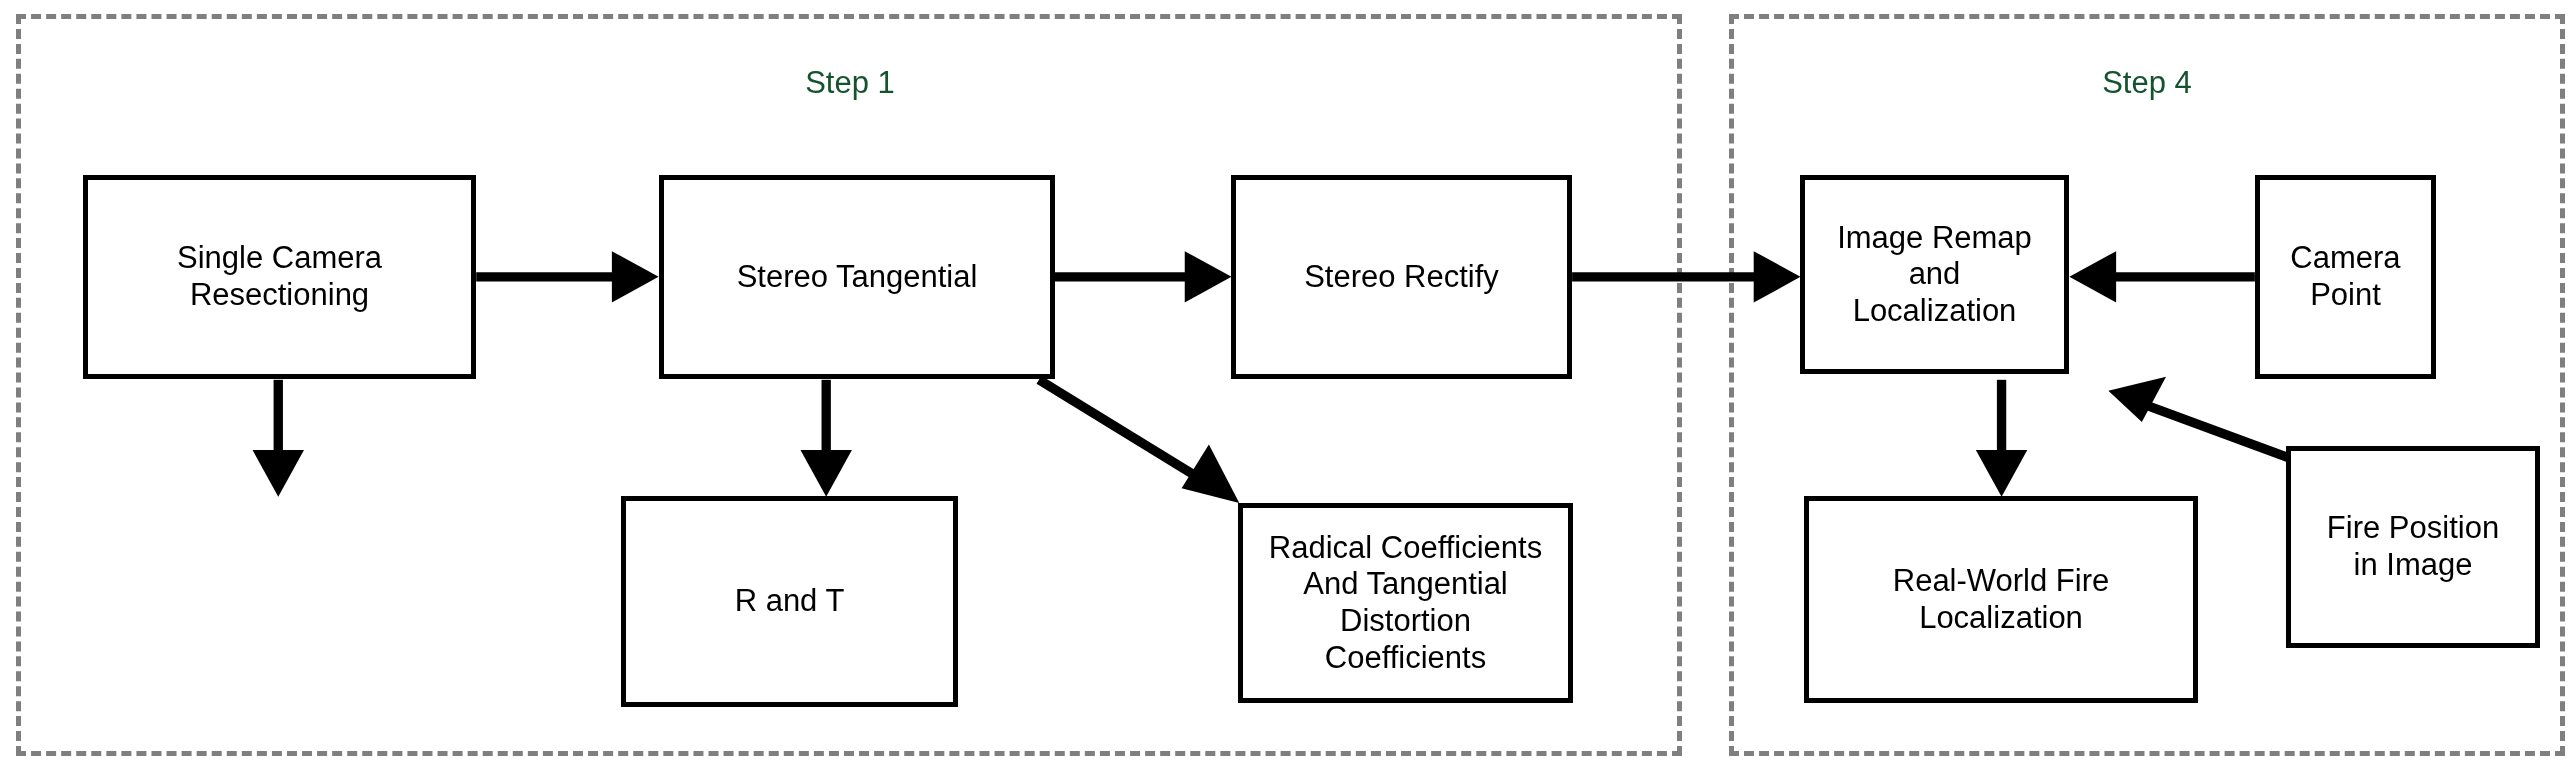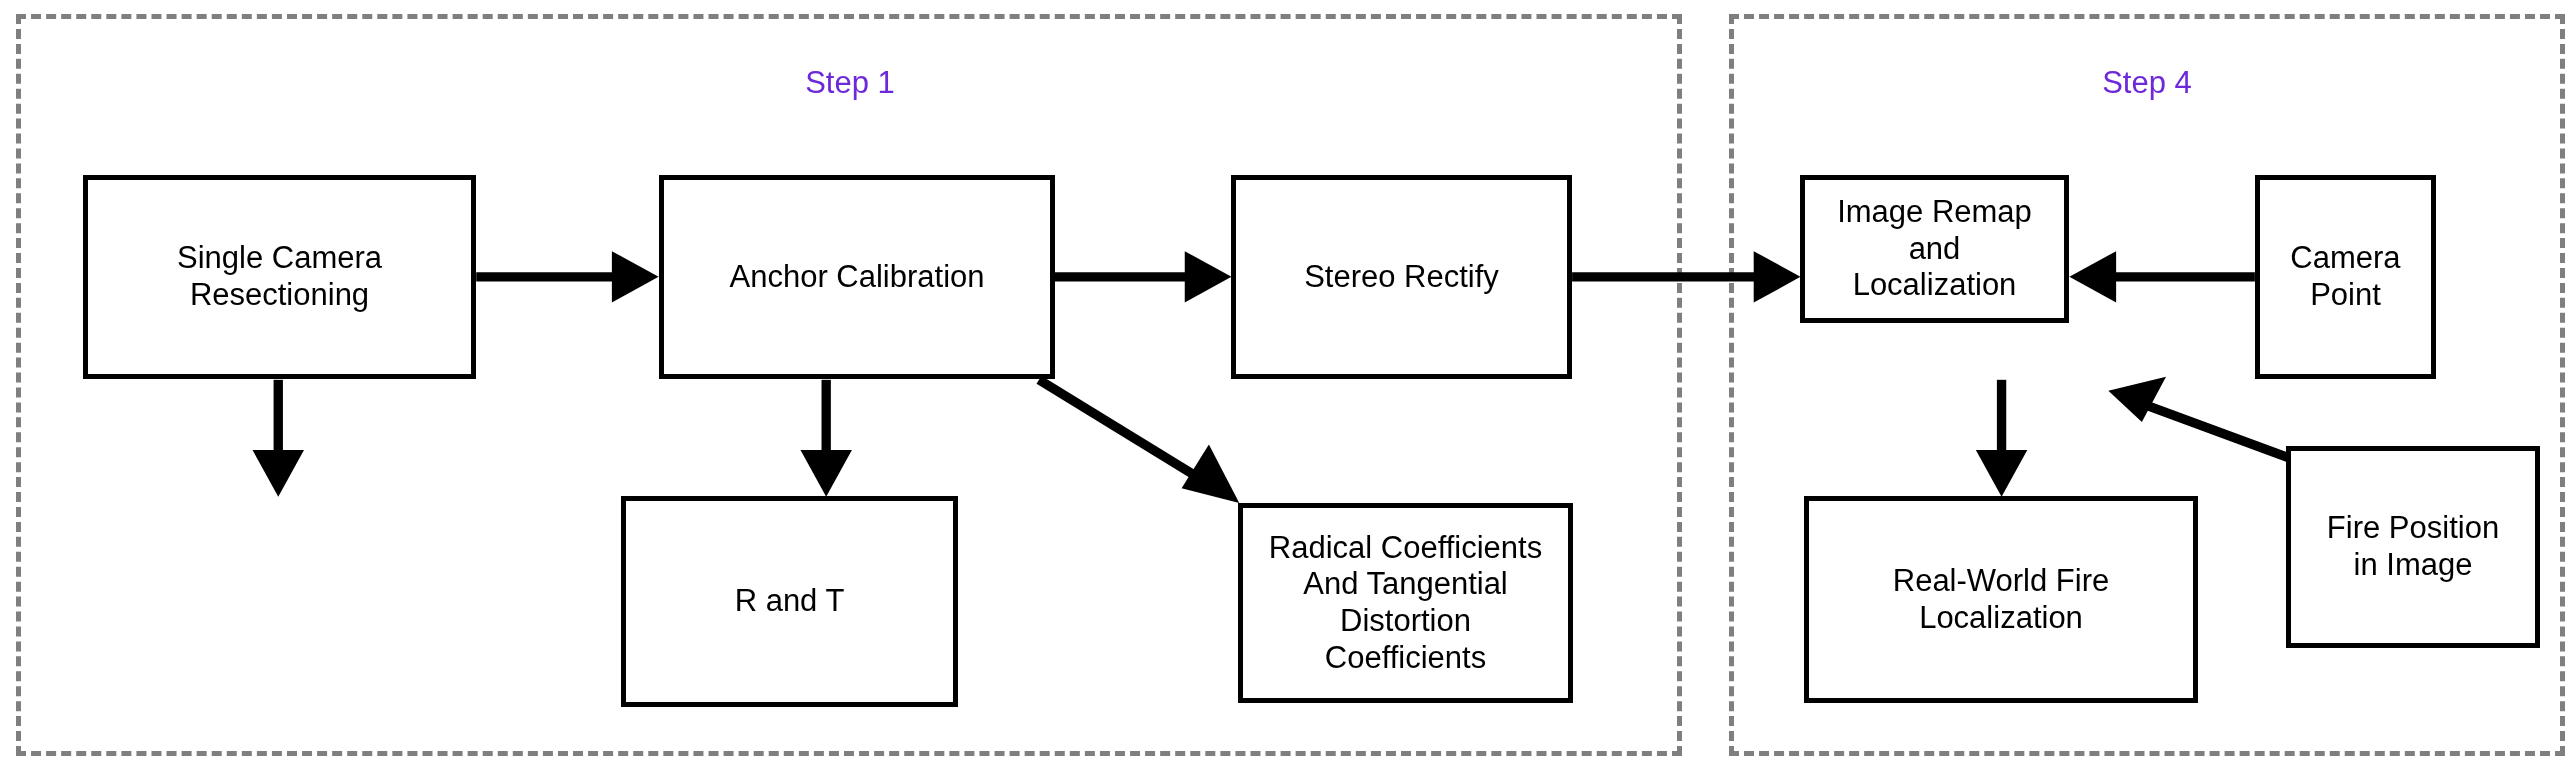--- a/index.html
+++ b/index.html
@@ -19,21 +19,21 @@
   
   .group {
     position: absolute;
     box-sizing: border-box;
     border: 5.5px dashed #7f7f7f;
     background: transparent;
   }
   .group-title {
     position: absolute;
     text-align: center;
-    color: #6d28d9;
+    color: #14532d;
     font-size: 31px;
     line-height: 1.1;
     white-space: nowrap;
     font-family: "Liberation Sans", sans-serif;
   }
   
   .node {
     position: absolute;
     box-sizing: border-box;
     border: 5.5px solid #000000;
@@ -128,37 +128,37 @@
       <line class="edge-line" x1="2945" y1="590" x2="2755" y2="520"></line>
       <polygon class="edge-head" points="2705,501 2779,483 2748,541"></polygon>
     </g>
   </svg>
 
   <div class="node" style="left:83px; top:175px; width:393px; height:204px;">
     <span class="label"><span>Single Camera</span><br><span>Resectioning</span></span>
   </div>
 
   <div class="node" style="left:659px; top:175px; width:396px; height:204px;">
-    <span class="label">Anchor Calibration</span>
+    <span class="label">Stereo Tangential</span>
   </div>
 
   <div class="node" style="left:1231px; top:175px; width:341px; height:204px;">
     <span class="label">Stereo Rectify</span>
   </div>
 
 
   <div class="node" style="left:621px; top:496px; width:337px; height:211px;justify-content:flex-end;">
     <span class="label">R and T</span>
   </div>
 
   <div class="node" style="left:1238px; top:503px; width:335px; height:200px;">
     <span class="label"><span>Radical Coefficients</span><br><span>And Tangential</span><br><span>Distortion</span><br><span>Coefficients</span></span>
   </div>
 
-  <div class="node" style="left:1800px; top:175px; width:269px; height:148px;">
+  <div class="node" style="left:1800px; top:175px; width:269px; height:199px;">
     <span class="label"><span>Image Remap and</span><br><span>Localization</span></span>
   </div>
 
   <div class="node" style="left:2255px; top:175px; width:181px; height:204px;">
     <span class="label"><span>Camera</span><br><span>Point</span></span>
   </div>
 
   <div class="node" style="left:1804px; top:496px; width:394px; height:207px;">
     <span class="label"><span>Real-World Fire</span><br><span>Localization</span></span>
   </div>

